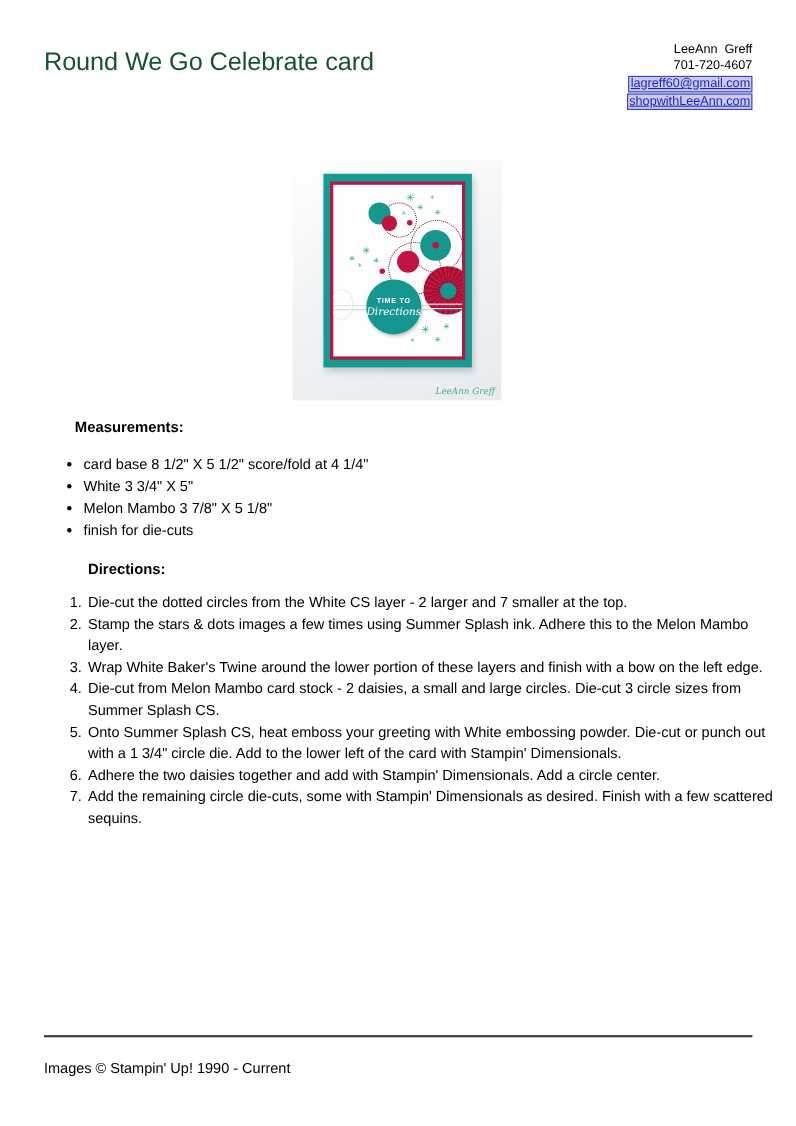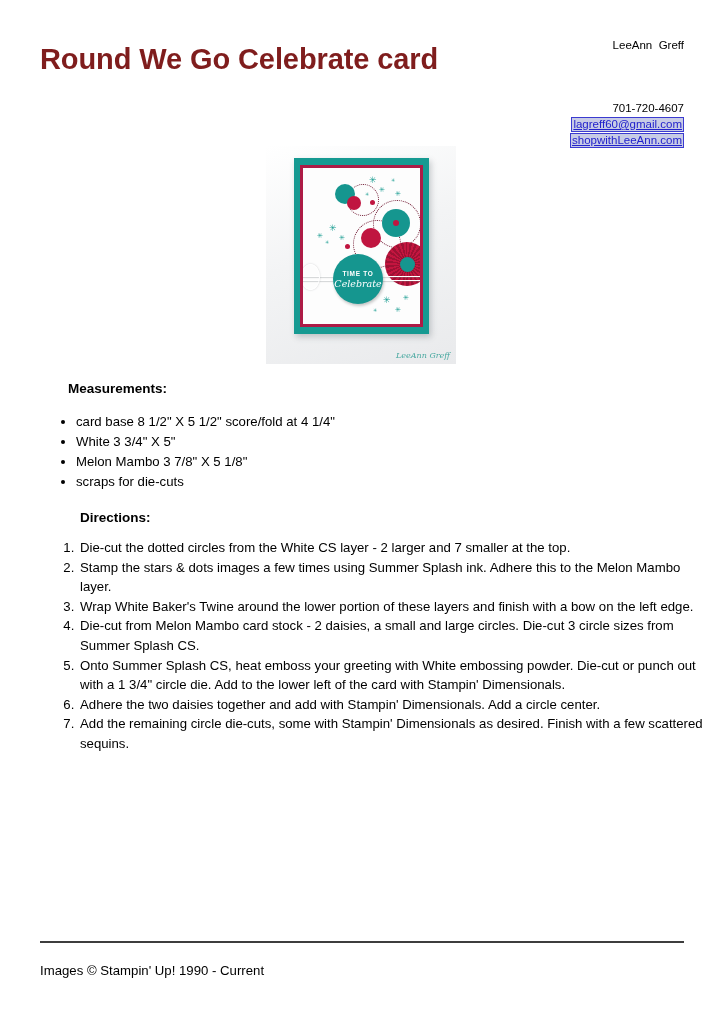--- a/index.html
+++ b/index.html
@@ -29,41 +29,40 @@
     position: absolute;
     top: 38px;
     left: 40px;
     right: 40px;
     height: 72px;
   }
   .doc-title {
     position: absolute;
     left: 0;
     top: 5px;
-    font-size: 29px;
-    font-weight: bold;
+    font-size: 23px;
+    font-weight: normal;
     letter-spacing: -0.1px;
-    color: #7f1d1d;
+    color: #14532d;
     white-space: nowrap;
   }
   .contact-block {
     position: absolute;
     right: 0;
     top: 0;
     text-align: right;
     font-size: 11.5px;
     line-height: 15px;
   }
   .contact-name {
     display: block;
     white-space: pre;
   }
   .contact-phone {
     display: block;
-    margin-top: 48px;
   }
   .contact-link {
     display: inline-block;
     margin-top: 1px;
     color: #2222cc;
     text-decoration: underline;
     background: #c8cce6;
     border: 1px solid #3b3bd0;
     padding: 0px 1px;
     line-height: 13px;
@@ -326,38 +325,38 @@
             <div class="rosette" style="left:82px; top:74px;">
               <div class="rosette-center"></div>
             </div>
 
             <div class="twine" style="top:108px;"></div>
             <div class="twine" style="top:112px;"></div>
             <div class="bow" style="left:-2px; top:96px;"></div>
 
             <div class="greeting" style="left:30px; top:86px;">
               <span class="greet-line1">TIME TO</span>
-              <span class="greet-line2">Celebrate</span>
+              <span class="greet-line2">Directions</span>
             </div>
 
           </div>
         </div>
       </div>
 
       <div class="signature">LeeAnn Greff</div>
     </div>
   </div>
 
   <div class="section-head" id="measurements-head">Measurements:</div>
 
   <ul class="meas">
     <li>card base 8 1/2" X 5 1/2" score/fold at 4 1/4"</li>
     <li>White 3 3/4" X 5"</li>
     <li>Melon Mambo 3 7/8" X 5 1/8"</li>
-    <li>scraps for die-cuts</li>
+    <li>finish for die-cuts</li>
   </ul>
 
   <div class="section-head" id="directions-head">Directions:</div>
 
   <ol class="dirs">
     <li>Die-cut the dotted circles from the White CS layer - 2 larger and 7 smaller at the top.</li>
     <li>Stamp the stars &amp; dots images a few times using Summer Splash ink. Adhere this to the Melon Mambo layer.</li>
     <li>Wrap White Baker's Twine around the lower portion of these layers and finish with a bow on the left edge.</li>
     <li>Die-cut from Melon Mambo card stock - 2 daisies, a small and large circles. Die-cut 3 circle sizes from Summer Splash CS.</li>
     <li>Onto Summer Splash CS, heat emboss your greeting with White embossing powder. Die-cut or punch out with a 1 3/4" circle die. Add to the lower left of the card with Stampin' Dimensionals.</li>

